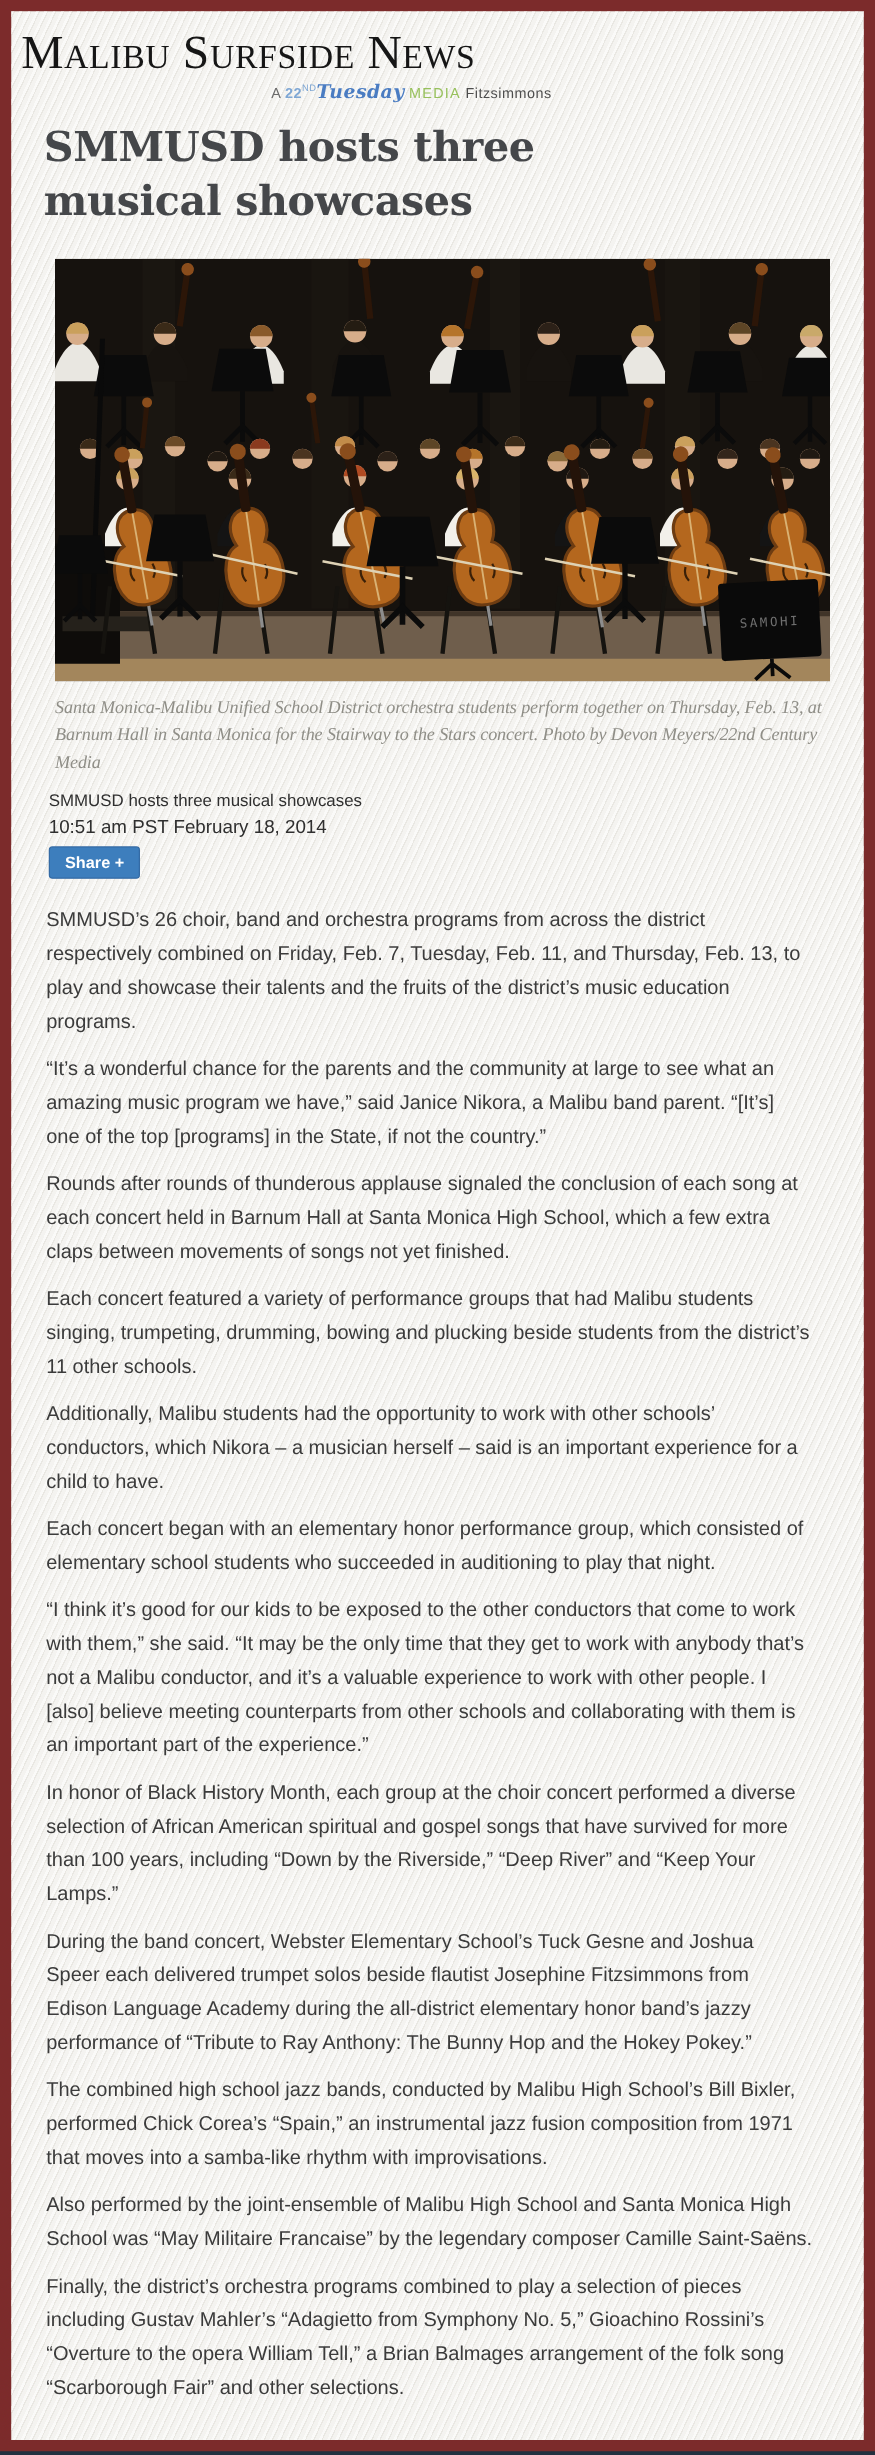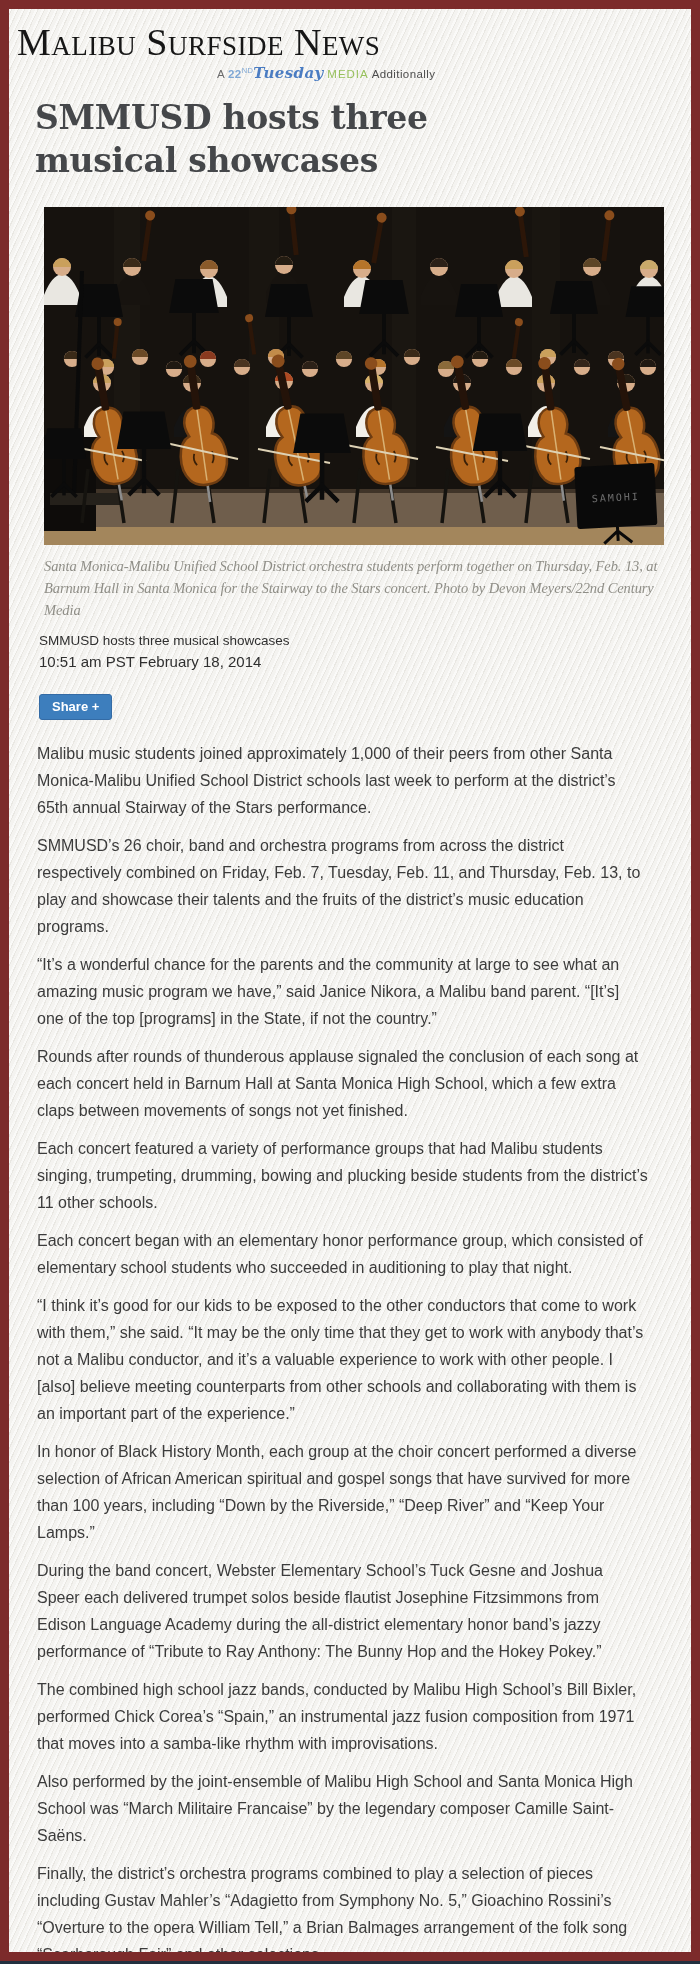--- a/index.html
+++ b/index.html
@@ -36,41 +36,41 @@
   .photo-wrap svg{display:block;}
   .photo-wrap text{font-family:"DejaVu Sans Mono",monospace;}
   
   .caption{margin:10px 26px 0 35px;width:621px;box-sizing:border-box;
         font-family:"Liberation Serif",serif;font-style:italic;
         font-size:14.5px;line-height:1.52;color:#8f8e87;letter-spacing:-.1px;}
   
   .meta{margin:12px 0 0 30px;}
   .meta-title{font-size:13.5px;color:#2f2f2f;}
   .meta-time{margin-top:5px;font-size:15px;color:#2f2f2f;}
-  .share-btn{margin-top:24px;display:inline-block;border:1px solid #346ba5;
+  .share-btn{margin-top:7px;display:inline-block;border:1px solid #346ba5;
         background:#3d7ebd;color:#fff;font-family:"Liberation Sans",sans-serif;
         font-size:13px;font-weight:bold;padding:4px 12px 5px 12px;border-radius:3px;
         cursor:pointer;}
   
   .article-body{margin:20px 41px 0 28px;width:613px;}
   .article-body p{margin:0 0 11px 0;font-size:16px;line-height:27px;color:#3b3b3b;}
 </style>
 </head>
 <body>
 
 <div class="frame">
   <div class="page">
 
     <div class="masthead">
       <div class="masthead-title">Malibu Surfside News</div>
       <div class="tagline">
         <span class="tg-a">A</span>
         <span class="tg-num">22</span><span class="tg-sup">ND</span><span class="tg-script">Tuesday</span>
         <span class="tg-media">MEDIA</span>
-        <span class="tg-pub">Additionally</span>
+        <span class="tg-pub">Fitzsimmons</span>
       </div>
     </div>
 
     <h1 class="headline">SMMUSD hosts three musical showcases</h1>
 
     <div class="photo-wrap">
       <svg width="620" height="338" viewBox="0 0 620 338" xmlns="http://www.w3.org/2000/svg" role="img">
         <defs>
           <g id="head">
             <circle r="9" fill="#d7ad8a"></circle>
@@ -256,29 +256,29 @@
 
     <div class="caption">Santa Monica-Malibu Unified School District orchestra students perform together on Thursday, Feb. 13, at Barnum Hall in Santa Monica for the Stairway to the Stars concert. Photo by Devon Meyers/22nd Century Media</div>
 
     <div class="meta">
       <div class="meta-title">SMMUSD hosts three musical showcases</div>
       <div class="meta-time">10:51 am PST February 18, 2014</div>
       <button class="share-btn">Share +</button>
     </div>
 
     <div class="article-body">
-        <p>Malibu music students joined approximately 1,000 of their peers from other Santa Monica-Malibu Unified School District schools last week to perform at the district’s 65th annual Stairway of the Stars performance.</p>
         <p>SMMUSD’s 26 choir, band and orchestra programs from across the district respectively combined on Friday, Feb. 7, Tuesday, Feb. 11, and Thursday, Feb. 13, to play and showcase their talents and the fruits of the district’s music education programs.</p>
         <p>“It’s a wonderful chance for the parents and the community at large to see what an amazing music program we have,” said Janice Nikora, a Malibu band parent. “[It’s] one of the top [programs] in the State, if not the country.”</p>
         <p>Rounds after rounds of thunderous applause signaled the conclusion of each song at each concert held in Barnum Hall at Santa Monica High School, which a few extra claps between movements of songs not yet finished.</p>
         <p>Each concert featured a variety of performance groups that had Malibu students singing, trumpeting, drumming, bowing and plucking beside students from the district’s 11 other schools.</p>
+        <p>Additionally, Malibu students had the opportunity to work with other schools’ conductors, which Nikora – a musician herself – said is an important experience for a child to have.</p>
         <p>Each concert began with an elementary honor performance group, which consisted of elementary school students who succeeded in auditioning to play that night.</p>
         <p>“I think it’s good for our kids to be exposed to the other conductors that come to work with them,” she said. “It may be the only time that they get to work with anybody that’s not a Malibu conductor, and it’s a valuable experience to work with other people. I [also] believe meeting counterparts from other schools and collaborating with them is an important part of the experience.”</p>
         <p>In honor of Black History Month, each group at the choir concert performed a diverse selection of African American spiritual and gospel songs that have survived for more than 100 years, including “Down by the Riverside,” “Deep River” and “Keep Your Lamps.”</p>
         <p>During the band concert, Webster Elementary School’s Tuck Gesne and Joshua Speer each delivered trumpet solos beside flautist Josephine Fitzsimmons from Edison Language Academy during the all-district elementary honor band’s jazzy performance of “Tribute to Ray Anthony: The Bunny Hop and the Hokey Pokey.”</p>
         <p>The combined high school jazz bands, conducted by Malibu High School’s Bill Bixler, performed Chick Corea’s “Spain,” an instrumental jazz fusion composition from 1971 that moves into a samba-like rhythm with improvisations.</p>
-        <p>Also performed by the joint-ensemble of Malibu High School and Santa Monica High School was “March Militaire Francaise” by the legendary composer Camille Saint-Saëns.</p>
+        <p>Also performed by the joint-ensemble of Malibu High School and Santa Monica High School was “May Militaire Francaise” by the legendary composer Camille Saint-Saëns.</p>
         <p>Finally, the district’s orchestra programs combined to play a selection of pieces including Gustav Mahler’s “Adagietto from Symphony No. 5,” Gioachino Rossini’s “Overture to the opera William Tell,” a Brian Balmages arrangement of the folk song “Scarborough Fair” and other selections.</p>
       </div>
 
   </div>
   <div class="frame-bottom-line"></div>
 </div>
 
 </body></html>

